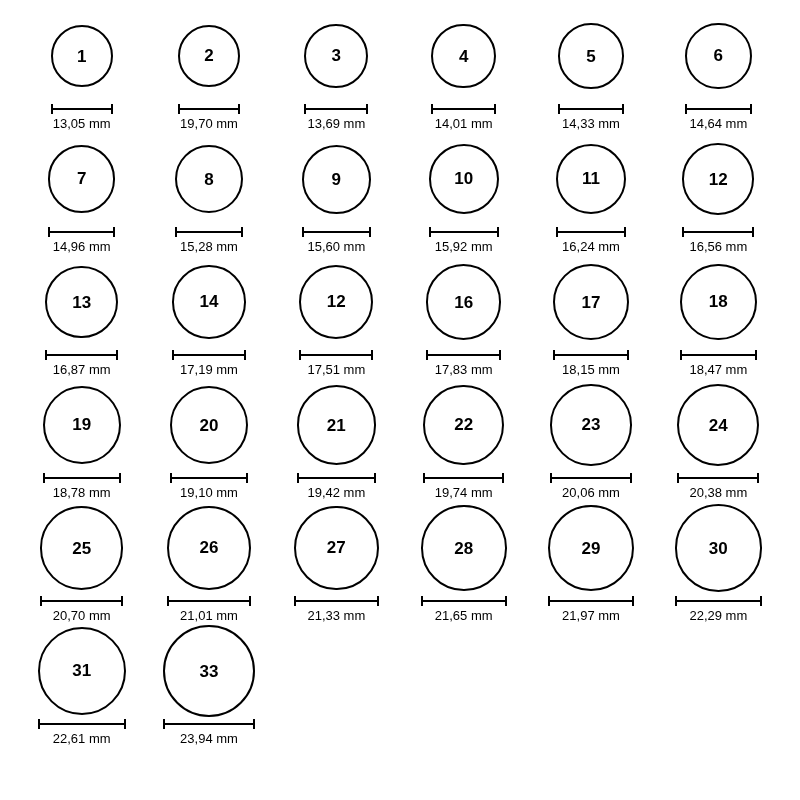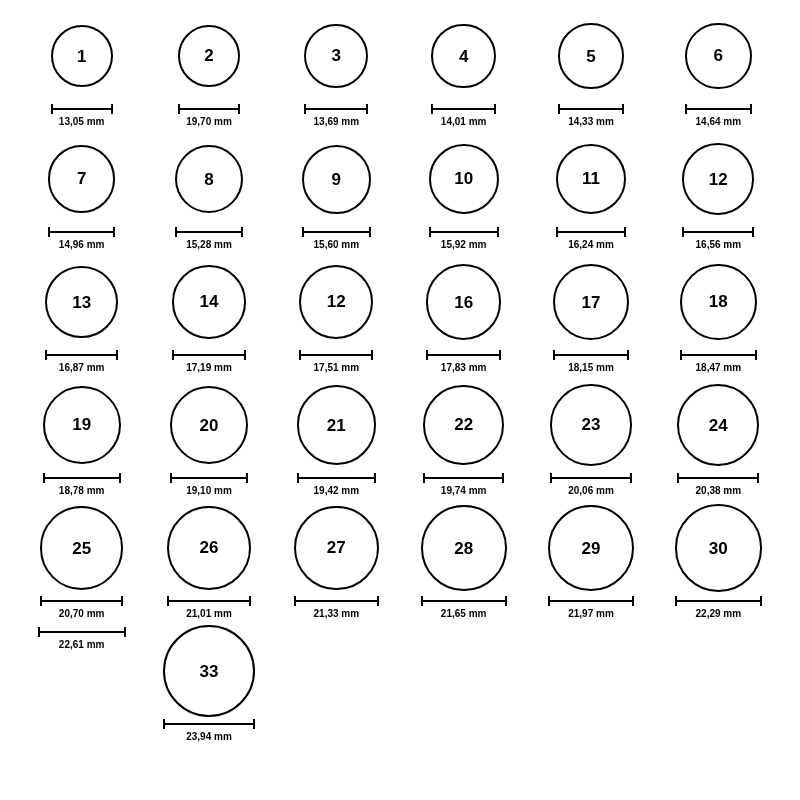--- a/index.html
+++ b/index.html
@@ -77,22 +77,22 @@
     content: "";
     position: absolute;
     top: -4px;
     width: 2px;
     height: 10px;
     background: #000000;
   }
   .measure .bar::before { left: 0; }
   .measure .bar::after { right: 0; }
   .mm {
-    font-size: 10px;
-    font-weight: bold;
+    font-size: 13px;
+    font-weight: normal;
     margin-top: 3px;
     line-height: 1;
     white-space: nowrap;
   }
 </style>
 </head>
 <body>
 
 <div id="sizer-chart">
   <div class="grid">
@@ -420,20 +420,25 @@
           <div class="ring" style="width: 87.5px; height: 87.5px;">
             <span class="ring-label">30</span>
           </div>
         </div>
         <div class="measure">
           <div class="bar" style="width: 87.5px;"></div>
         </div>
         <div class="mm">22,29 mm</div>
       </div>
       <div class="cell">
+        <div class="ring-wrap">
+          <div class="ring" style="width: 88.3px; height: 88.3px;">
+            <span class="ring-label">31</span>
+          </div>
+        </div>
         <div class="measure">
           <div class="bar" style="width: 88.3px;"></div>
         </div>
         <div class="mm">22,61 mm</div>
       </div>
       <div class="cell">
         <div class="ring-wrap">
           <div class="ring" style="width: 92px; height: 92px;">
             <span class="ring-label">33</span>
           </div>

